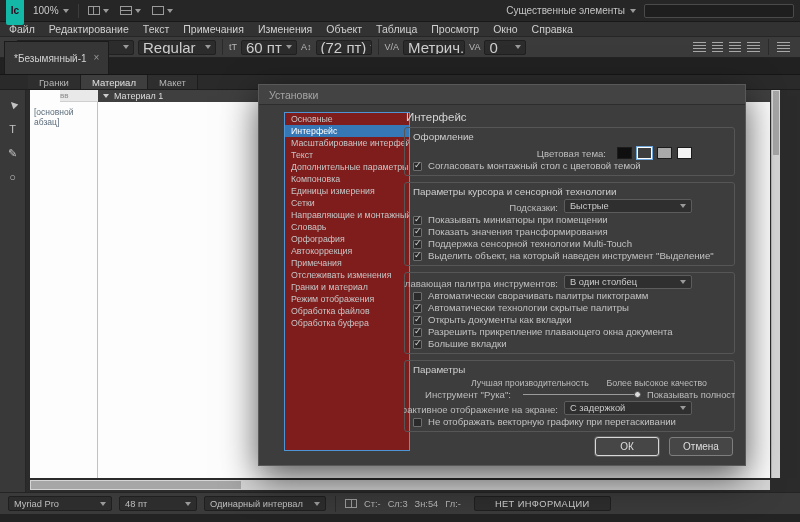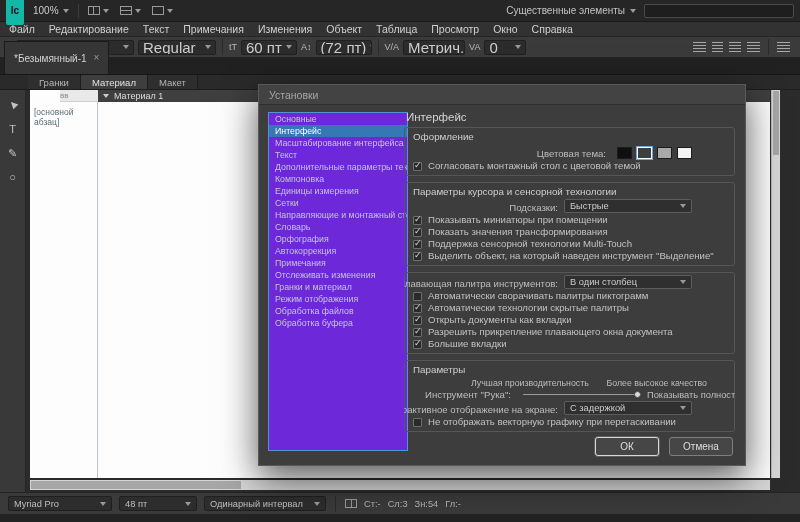--- a/index.html
+++ b/index.html
@@ -81,22 +81,22 @@
     background:#d6d6d6; border-left:1px solid #b5b5b5; }
   .vthumb { margin:1px; height:64px; background:#a6a6a6; }
   .hscroll { position:absolute; left:4px; right:30px; bottom:2px; height:10px; background:#d6d6d6; }
   .hthumb { margin:1px; width:210px; height:8px; background:#a6a6a6; }
 
   
   .dialog { position:absolute; left:258px; top:84px; width:488px; height:382px;
     background:#3d3d3d; border:1px solid #585858; box-shadow:0 12px 34px rgba(0,0,0,.65); z-index:10; }
   .dlg-title { height:20px; background:#434343; border-bottom:1px solid #2d2d2d;
     color:#a5a5a5; font-size:10.5px; display:flex; align-items:center; padding-left:10px; }
-  .dlg-nav { position:absolute; left:9px; top:27px; width:140px; bottom:14px;
-    background:#6d28d9; border:1px solid #4f94d4; overflow:hidden; }
+  .dlg-nav { position:absolute; left:25px; top:27px; width:126px; bottom:14px;
+    background:#7f1d1d; border:1px solid #4f94d4; overflow:hidden; }
   .nav-item { height:12px; line-height:12px; padding:0 6px; font-size:8.8px;
     color:#c6c6c6; white-space:nowrap; overflow:hidden; }
   .nav-item.sel { background:#3677b5; color:#ffffff; }
   .dlg-content { position:absolute; left:145px; top:25px; right:10px; bottom:32px;
     font-size:9.6px; overflow:hidden; }
   .page-title { font-size:11.5px; color:#d4d4d4; margin:1px 0 4px 2px; }
   .group { border:1px solid #565656; border-radius:3px; padding:2px 8px 4px 8px; margin-bottom:6px; }
   .group-title { color:#cfcfcf; font-size:9.8px; line-height:13px; margin-bottom:1px; }
   .row { display:flex; align-items:flex-end; min-height:12px; }
   .row.right { justify-content:flex-end; margin-right:34px; }
@@ -426,16 +426,19 @@
     <div class="sb-field sbw3">
       <span>Одинарный интервал</span>
       <span class="caret"></span>
     </div>
     <span class="sep"></span>
     <span class="mini-rect"></span>
     <span class="count">Ст:-</span>
     <span class="count">Сл:3</span>
     <span class="count">Зн:54</span>
     <span class="count">Гл:-</span>
+    <div class="sb-info">
+      <span>НЕТ ИНФОРМАЦИИ</span>
+    </div>
   </div>
 
   <div class="bottom-strip"></div>
 </div>
 
 </body></html>

